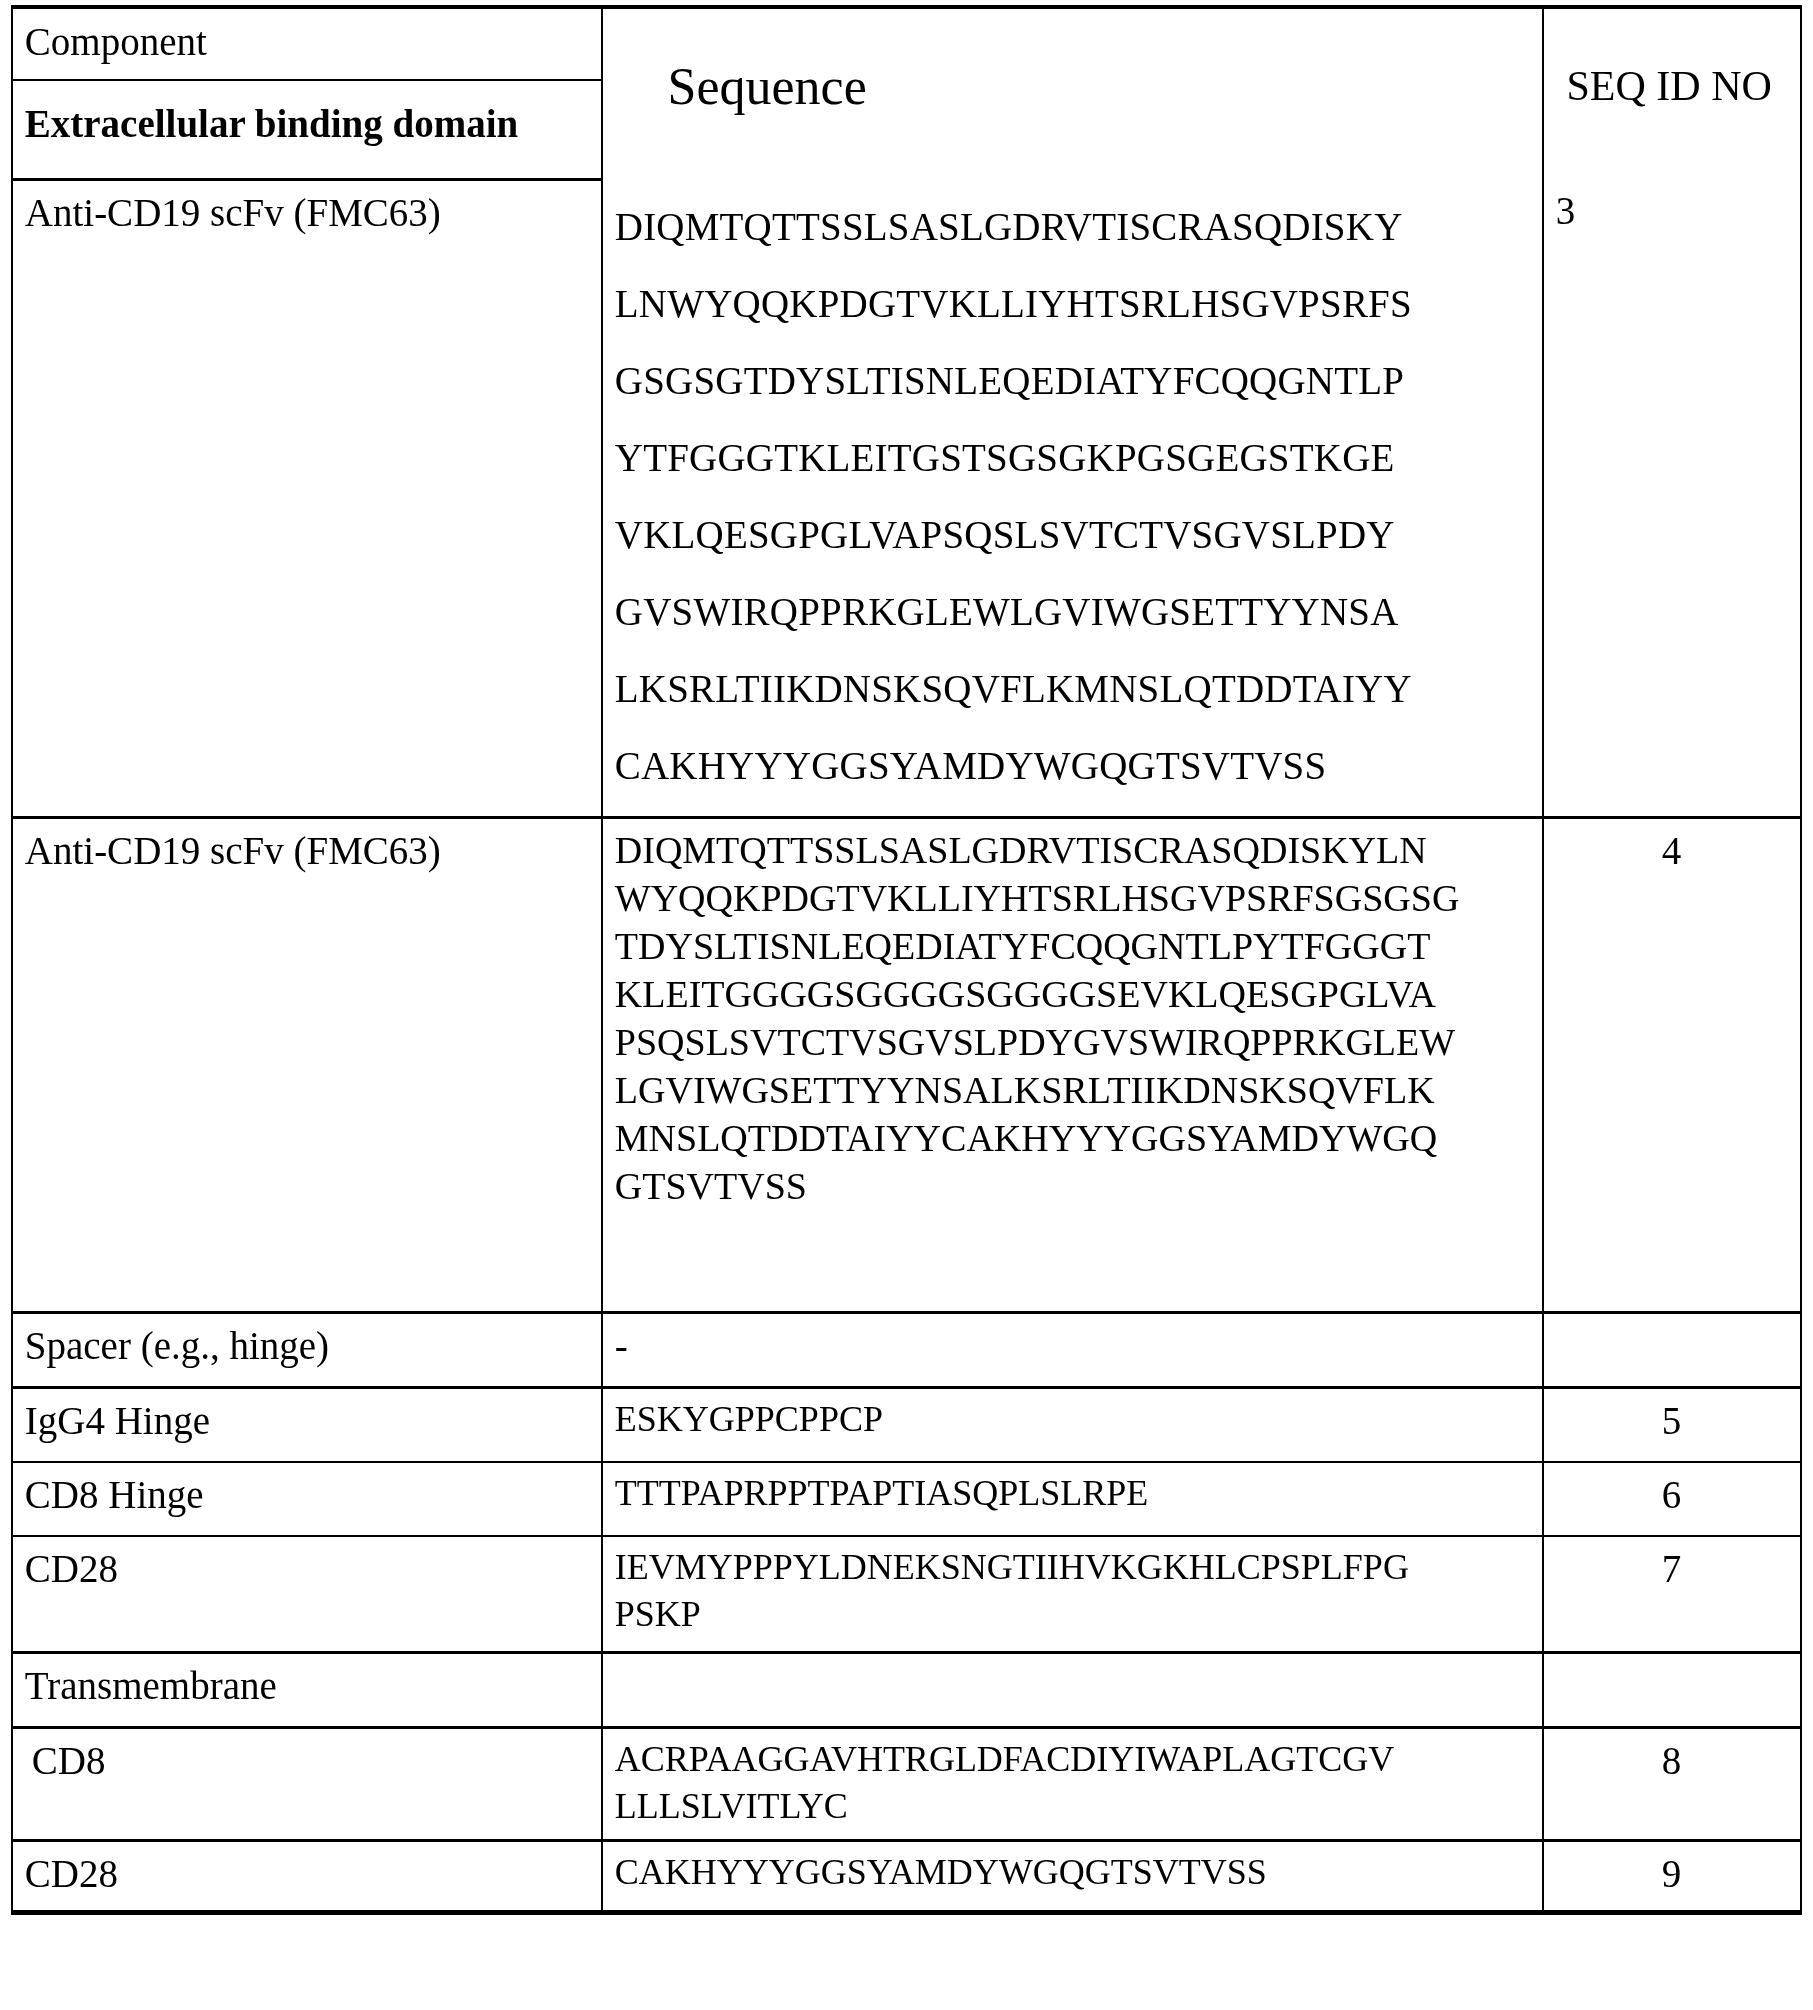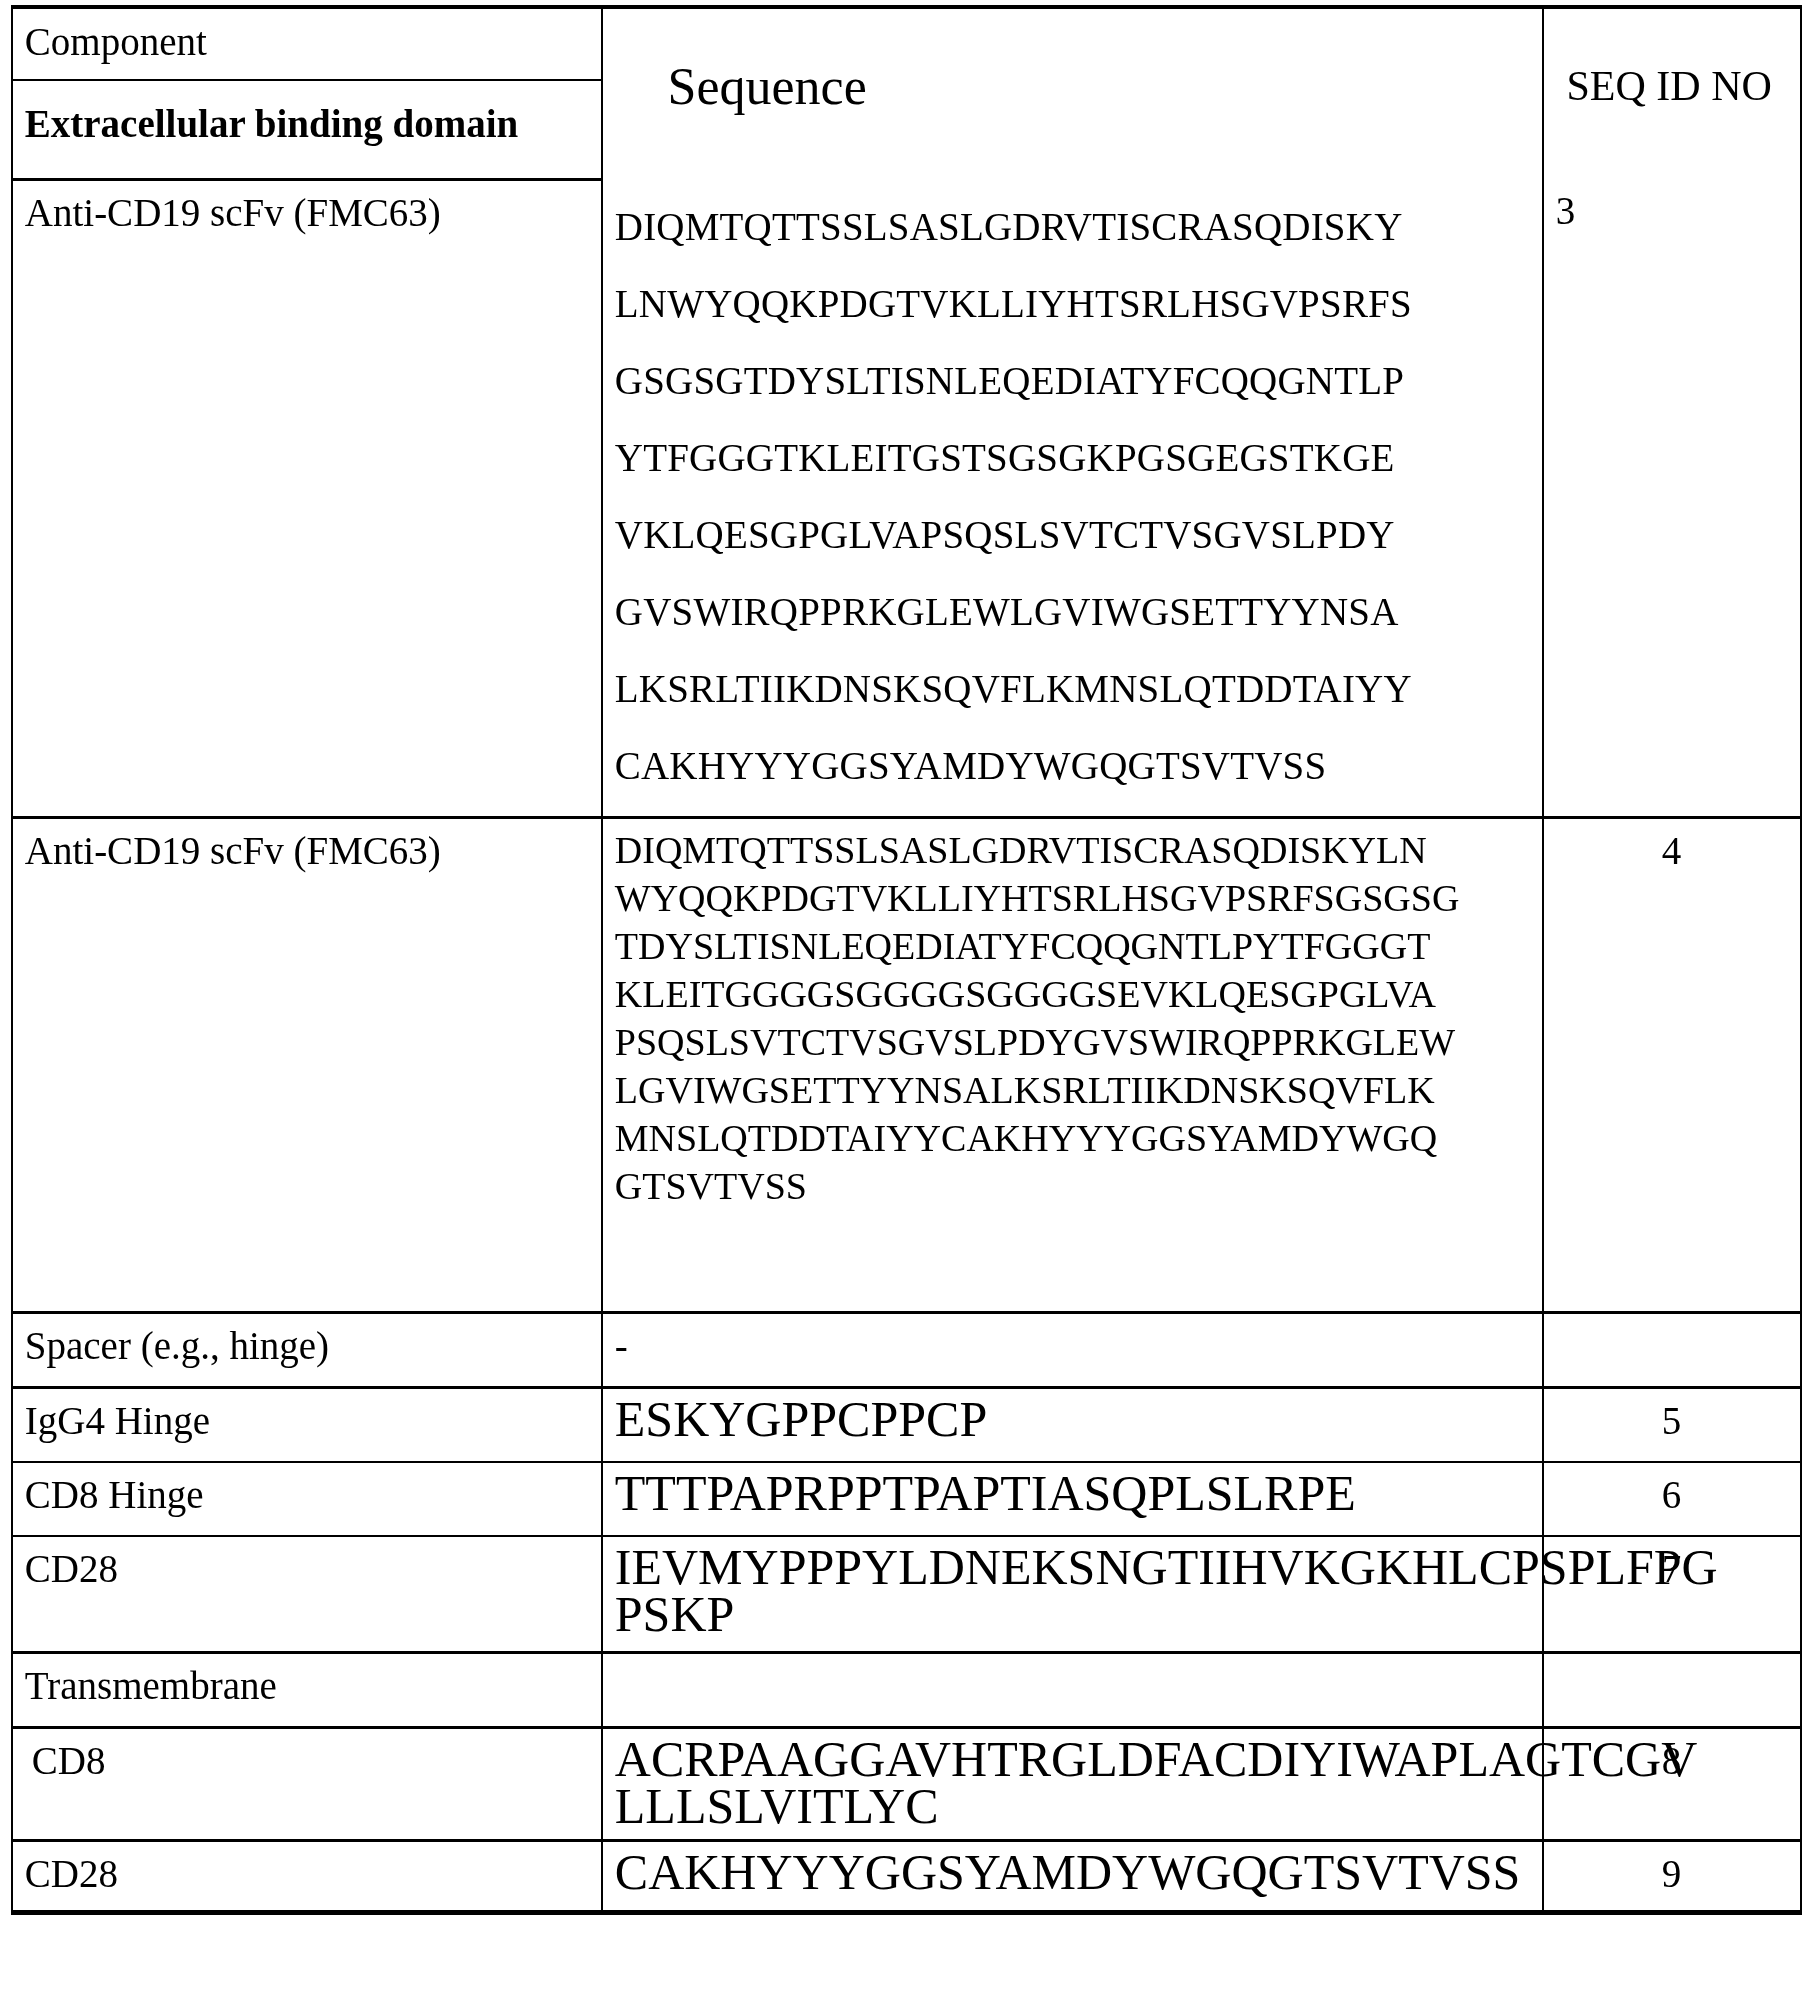--- a/index.html
+++ b/index.html
@@ -81,21 +81,21 @@
   
   .seq-tight{
     font-size:38px;
     line-height:48px;
     letter-spacing:0px;
     padding:7px 5.3px 8.8px 12.3px;
     white-space:pre-line;
   }
   
   .seq-norm{
-    font-size:50px;
+    font-size:36px;
     line-height:47px;
     padding:7px 5.3px 8.8px 12.3px;
     white-space:pre-line;
   }
 
   .seqid-val{
     font-size:39px;
     line-height:49px;
     padding:7px 8.8px 7px 8.8px;
     text-align:center;

